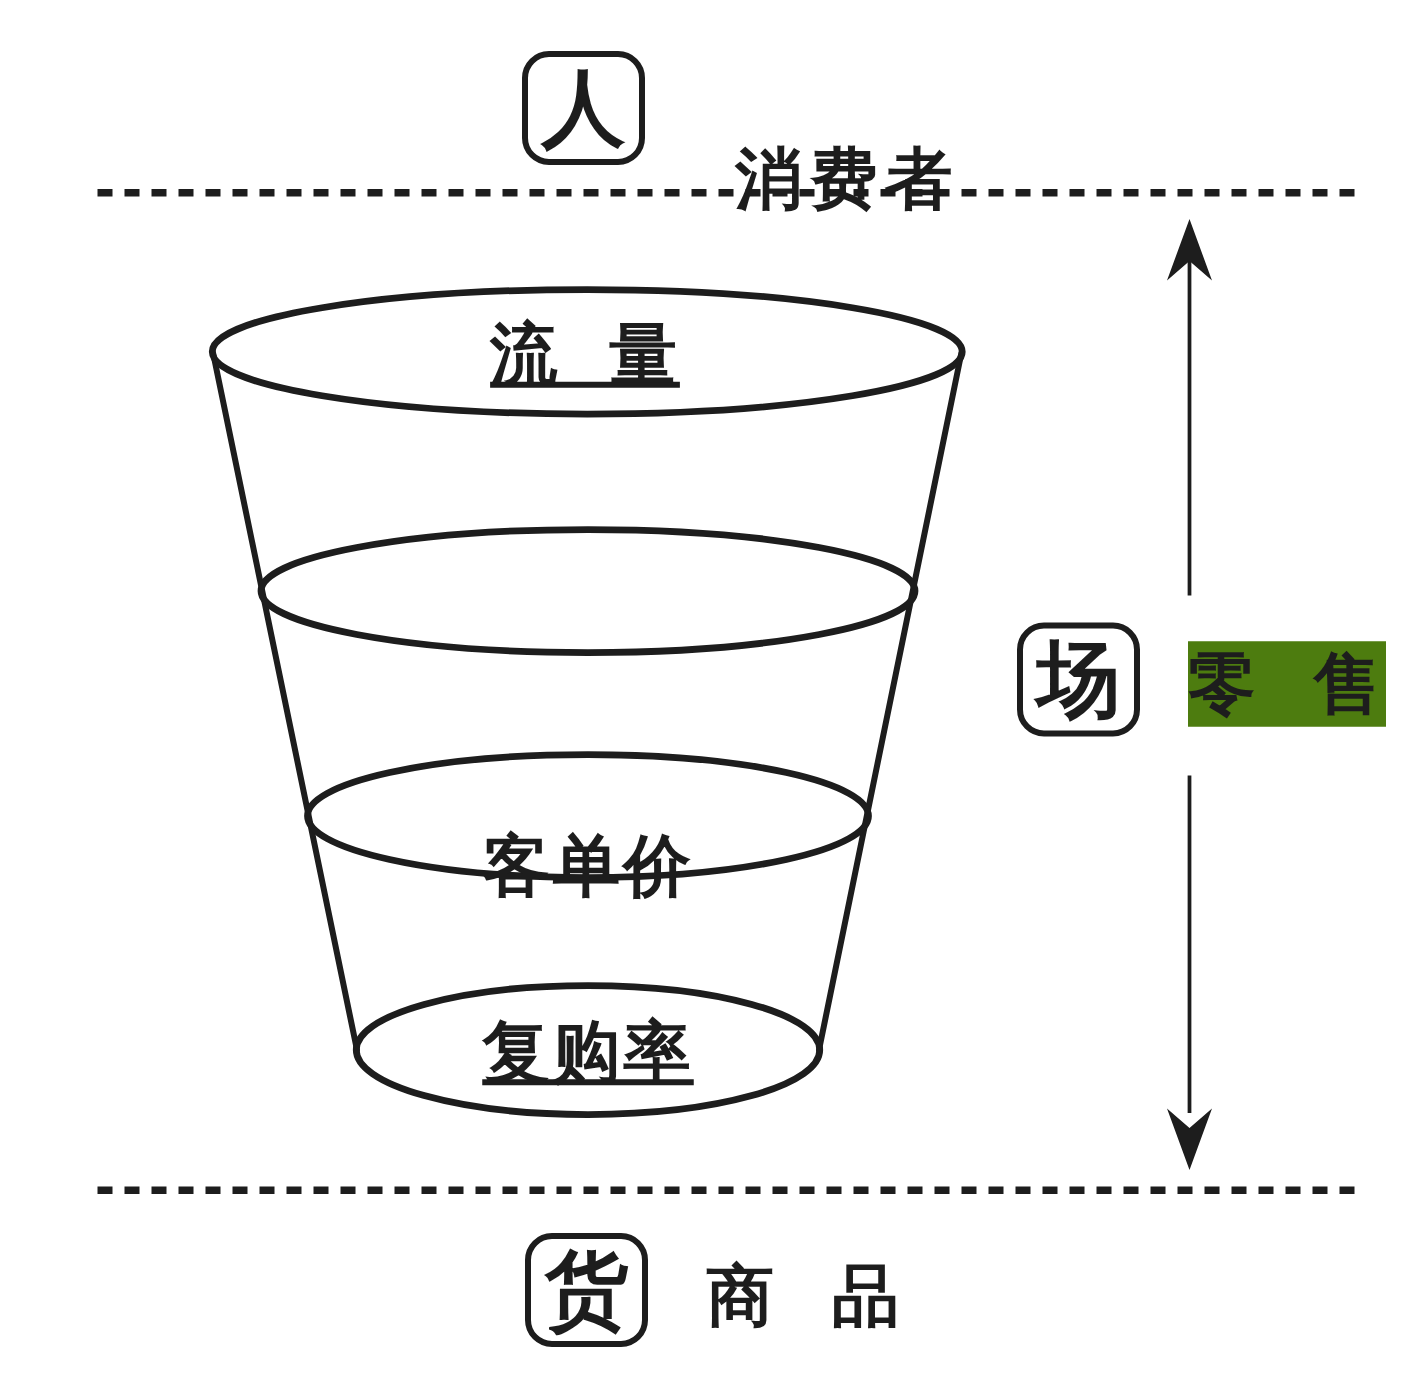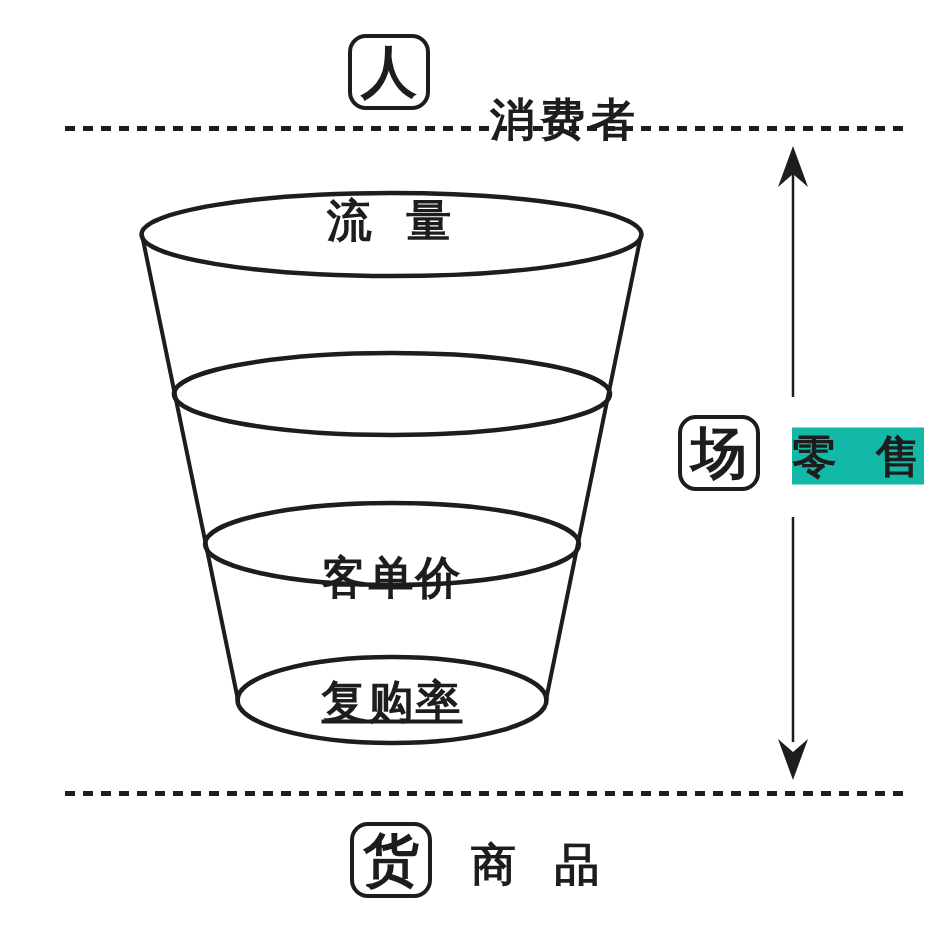--- a/index.html
+++ b/index.html
@@ -48,35 +48,35 @@
     font-size: 45px;
     font-weight: 700;
     color: #1d1d1d;
     white-space: nowrap;
     transform: translateY(-50%);
     letter-spacing: 3px;
     word-spacing: 20px;
     line-height: 1;
   }
   .label-consumer { left: 490px; top: 75px; letter-spacing: 5px; word-spacing: 0; margin-top: 44px; }
-  .label-retail   { left: 792px; top: 456px; background: #14b8a6; padding: 6px 0; }
+  .label-retail   { left: 792px; top: 456px; background: #4d7c0f; padding: 6px 0; }
   .label-product  { left: 471px; top: 864px; }
 
   .funnel-label {
     position: absolute;
     font-size: 45px;
     font-weight: 700;
     color: #1d1d1d;
     white-space: nowrap;
     transform: translate(-50%, -50%);
     letter-spacing: 2px;
     word-spacing: 18px;
     line-height: 1;
   }
-  .fl-1 { left: 390px; top: 220px; }
+  .fl-1 { left: 390px; top: 236px; text-decoration: underline; }
   .fl-2 { left: 392px; top: 394px; }
   .fl-3 { left: 392px; top: 545px; margin-top: 32px; }
   .fl-4 { left: 392px; top: 701px; text-decoration: underline; }
 </style>
 </head>
 <body>
 
 <div class="stage">
 
   <svg class="svg-layer" viewBox="0 0 941 925" xmlns="http://www.w3.org/2000/svg">

